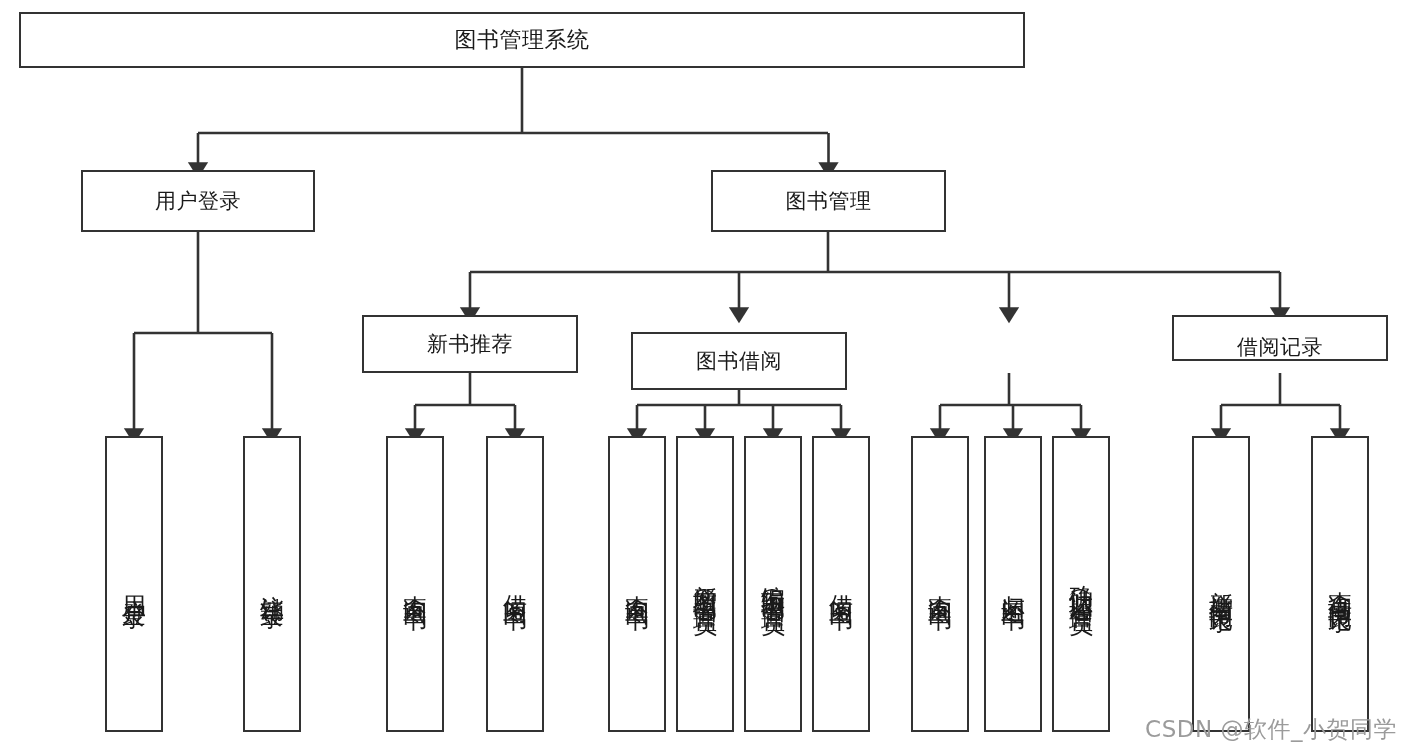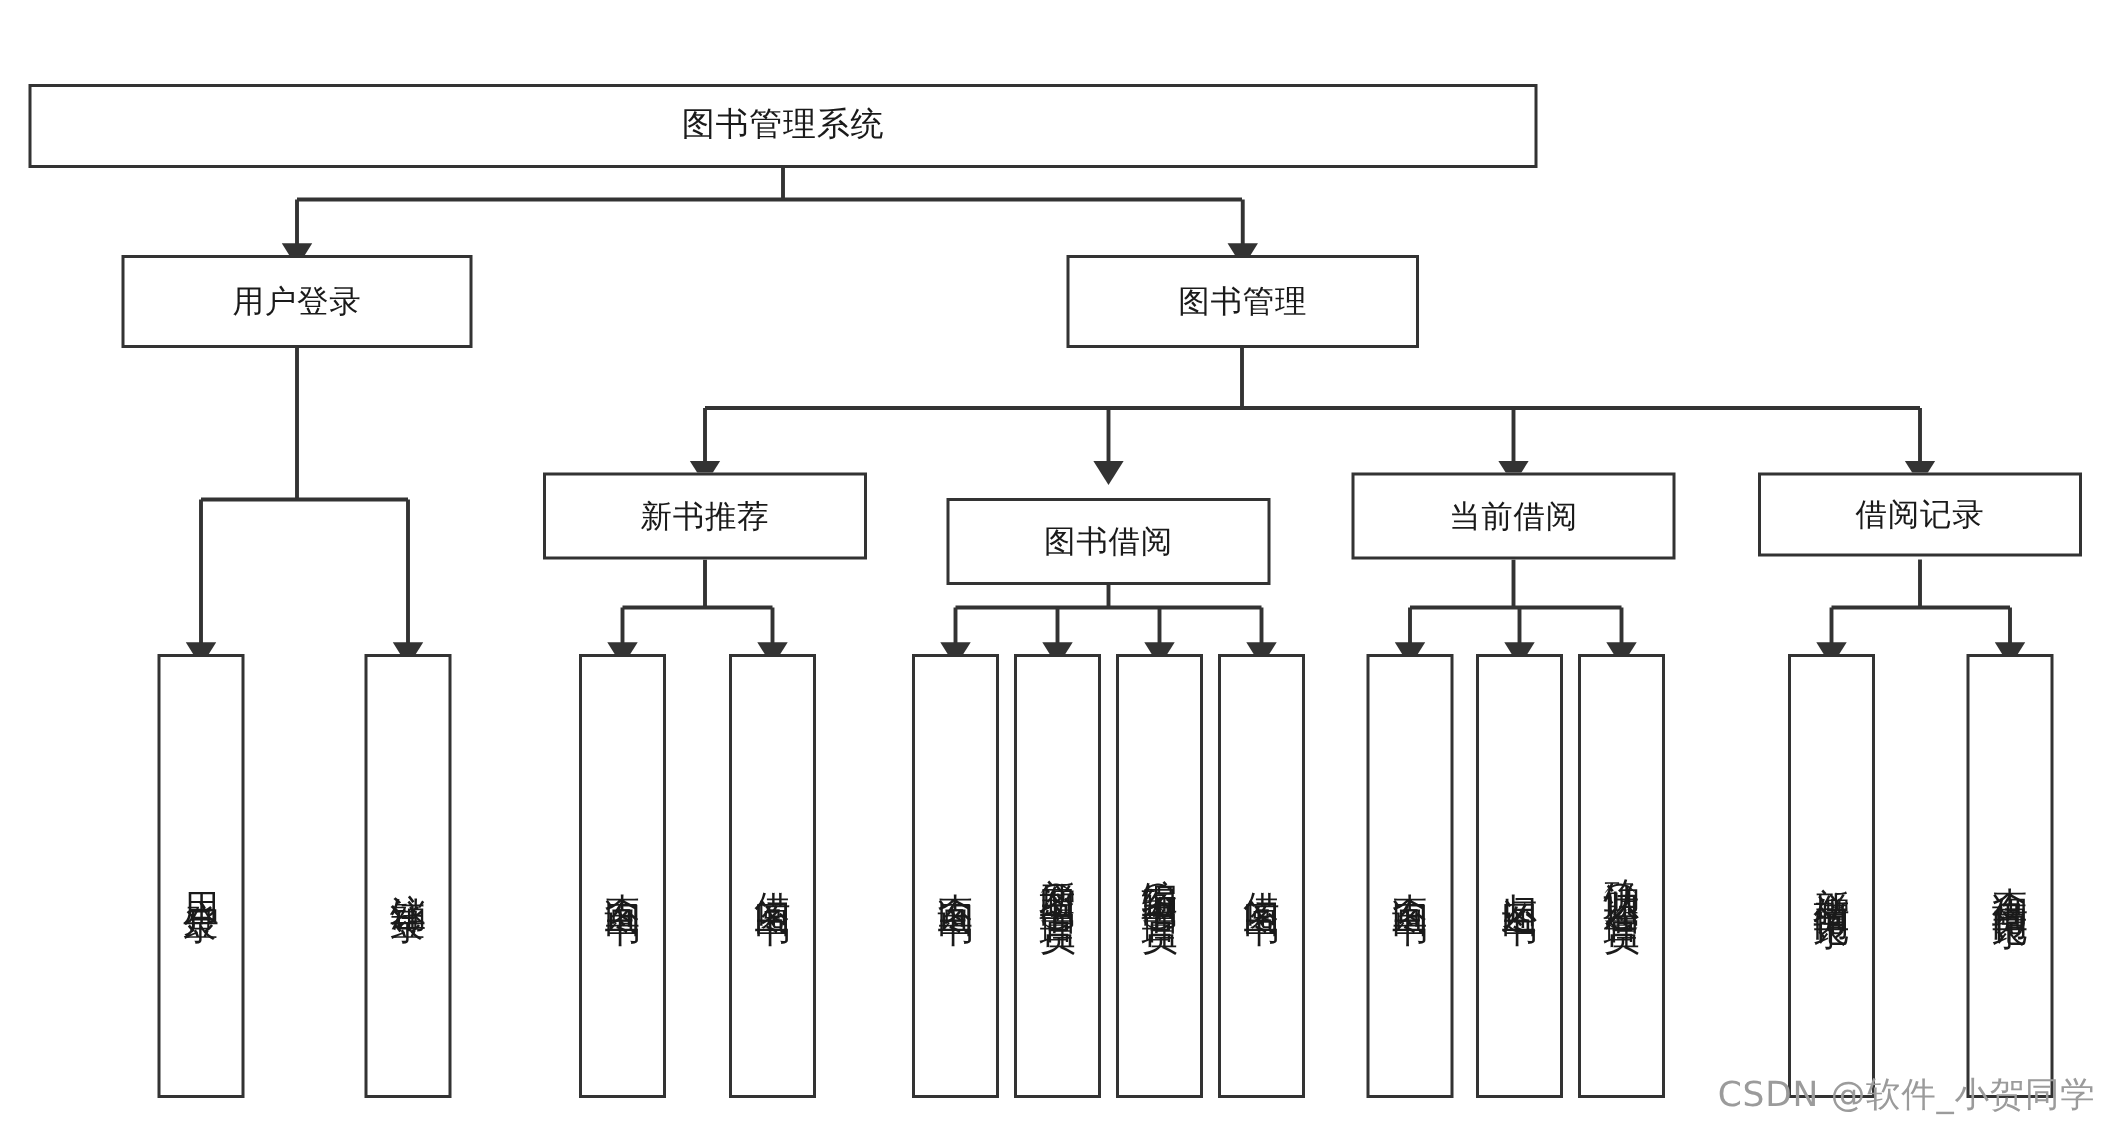--- a/index.html
+++ b/index.html
@@ -116,41 +116,38 @@
         <line x1="773" y1="405" x2="773" y2="435" marker-end="url(#arrowhead)"></line>
         <line x1="841" y1="405" x2="841" y2="435" marker-end="url(#arrowhead)"></line>
         <line x1="940" y1="405" x2="940" y2="435" marker-end="url(#arrowhead)"></line>
         <line x1="1013" y1="405" x2="1013" y2="435" marker-end="url(#arrowhead)"></line>
         <line x1="1081" y1="405" x2="1081" y2="435" marker-end="url(#arrowhead)"></line>
         <line x1="1221" y1="405" x2="1221" y2="435" marker-end="url(#arrowhead)"></line>
         <line x1="1340" y1="405" x2="1340" y2="435" marker-end="url(#arrowhead)"></line>
       </g>
   </svg>
 
-  <div class="node horiz root" style="left: 19px; top: 12px; width: 1006px; height: 56px; margin-top: 44px;">
+  <div class="node horiz root" style="left: 19px; top: 12px; width: 1006px; height: 56px;">
     <span class="label">图书管理系统</span>
   </div>
 
   <div class="node horiz" style="left: 81px; top: 170px; width: 234px; height: 62px;">
     <span class="label">用户登录</span>
   </div>
   <div class="node horiz" style="left: 711px; top: 170px; width: 235px; height: 62px;">
     <span class="label">图书管理</span>
   </div>
 
   <div class="node horiz" style="left: 362px; top: 315px; width: 216px; height: 58px;">
     <span class="label">新书推荐</span>
   </div>
   <div class="node horiz" style="left: 631px; top: 315px; width: 216px; height: 58px; margin-top: 17px;">
     <span class="label">图书借阅</span>
   </div>
-  <div class="node horiz" style="left: 901px; top: 315px; width: 216px; height: 58px;">
-    <span class="label">当前借阅</span>
-  </div>
-  <div class="node horiz" style="left: 1172px; top: 315px; width: 216px; height: 56px;">
+  <div class="node horiz" style="left: 1172px; top: 315px; width: 216px; height: 46px; align-items: flex-end;">
     <span class="label">借阅记录</span>
   </div>
 
   <div class="node vert" style="left: 105px; top: 436px; width: 58px; height: 296px;">
     <span class="label">用户登录</span>
   </div>
   <div class="node vert" style="left: 243px; top: 436px; width: 58px; height: 296px;">
     <span class="label">注销登录</span>
   </div>
 

